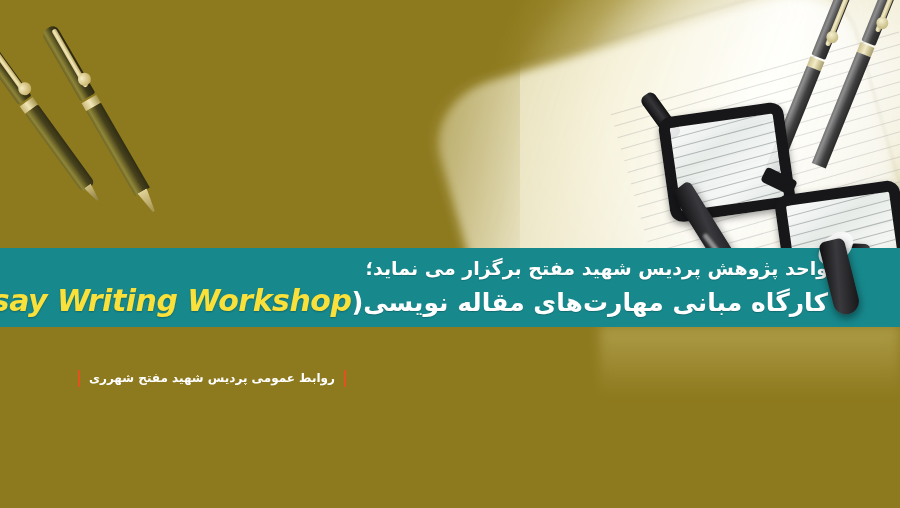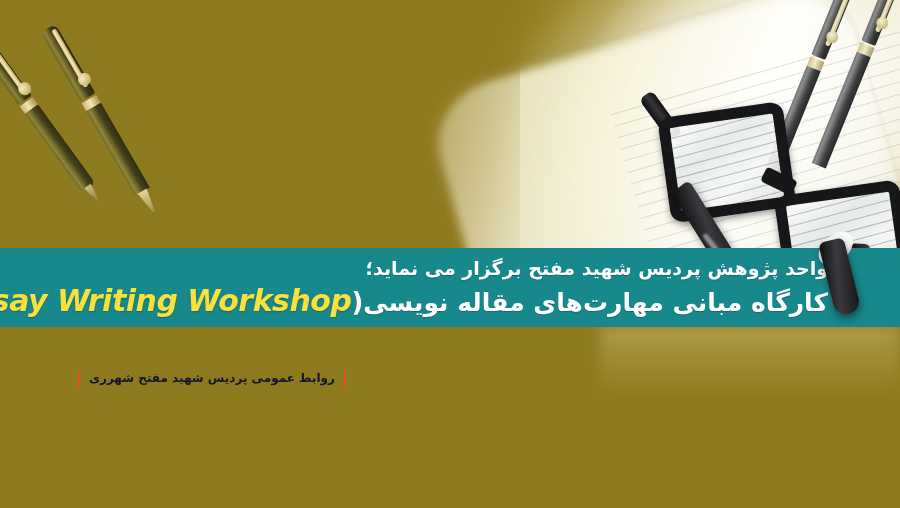--- a/index.html
+++ b/index.html
@@ -426,21 +426,21 @@
     direction: rtl;
     z-index: 7;
   }
   .credit-bar {
     width: 2px;
     height: 17px;
     background: #e0531f;
     flex: 0 0 auto;
   }
   .credit-text {
-    color: #0f172a;
+    color: #ffffff;
     font-size: 12px;
     font-weight: bold;
     letter-spacing: -0.2px;
     white-space: nowrap;
   }
 
   
   .url-badge {
     position: absolute;
     left: 0;

